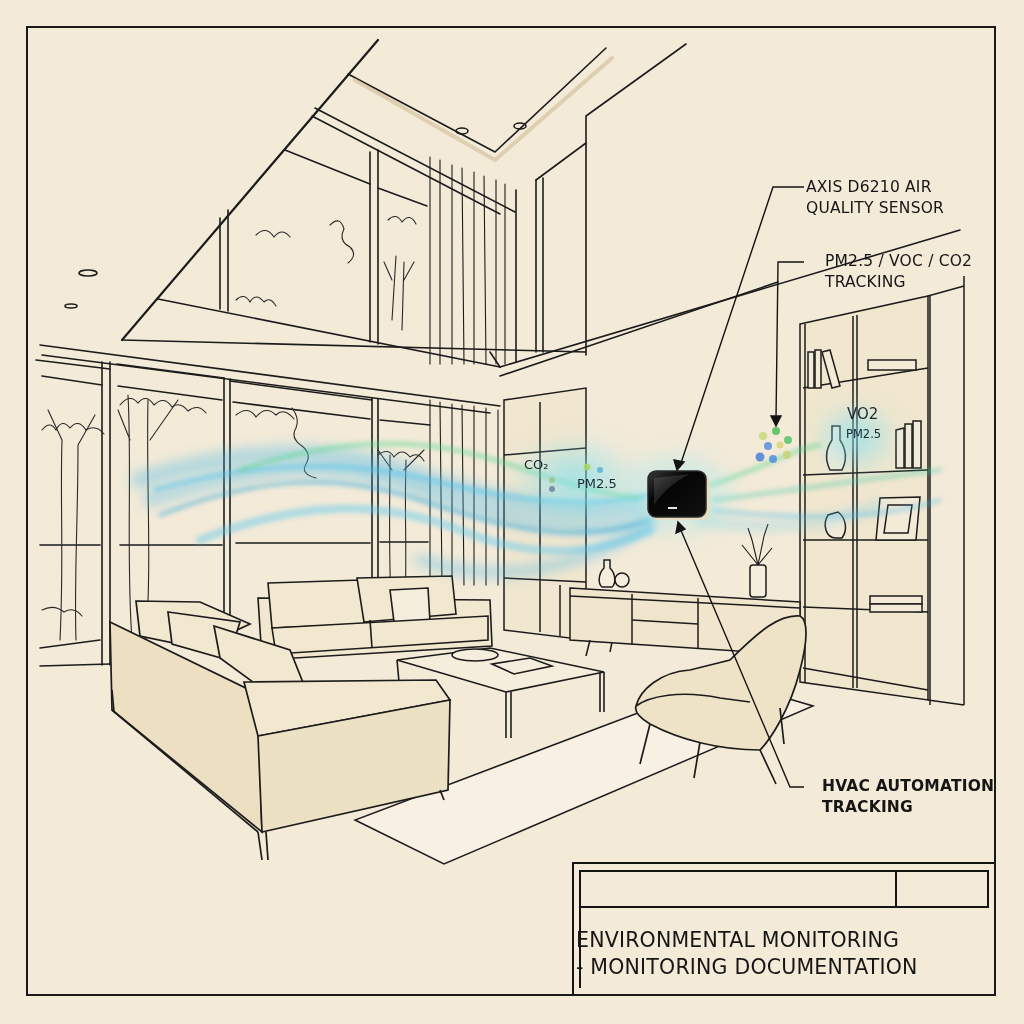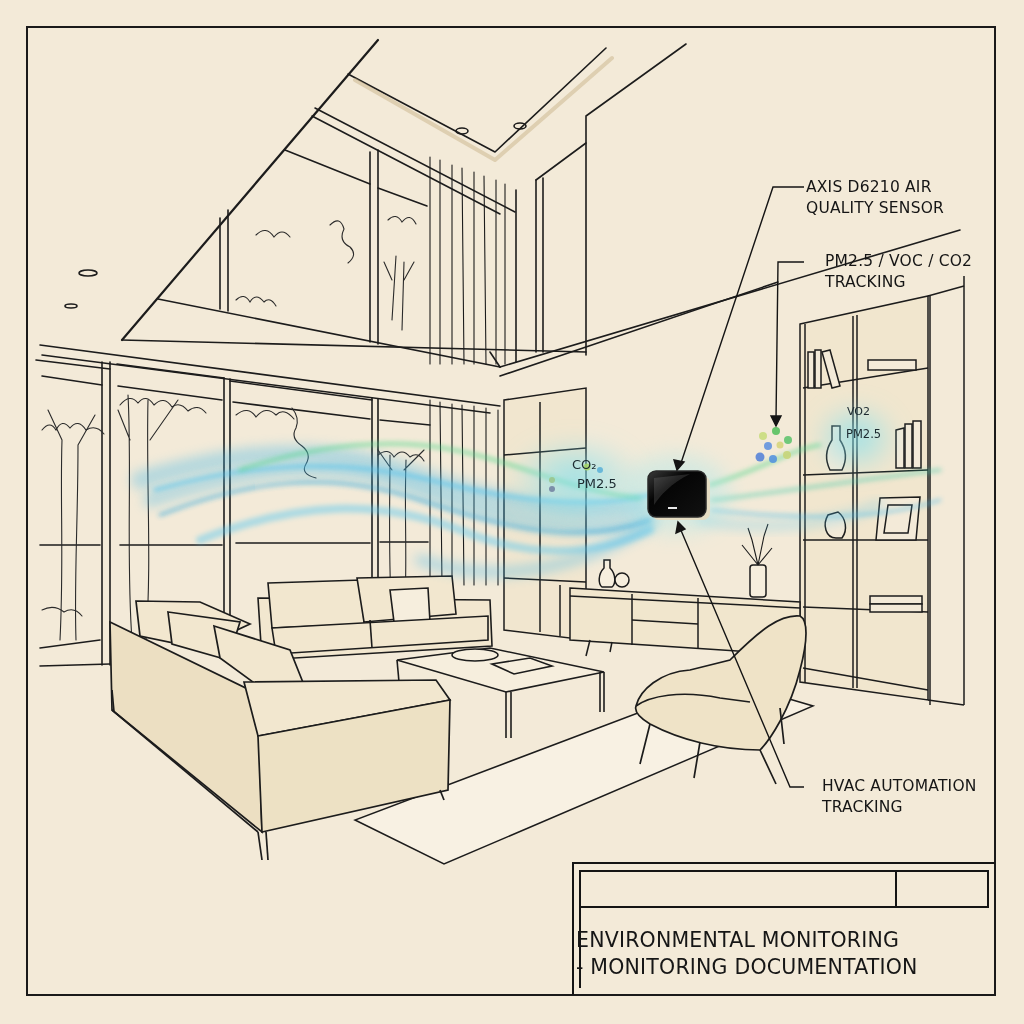--- a/index.html
+++ b/index.html
@@ -289,24 +289,24 @@
 </svg>
 
 <div class="label" style="left:806px; top:177px;">
   <div>AXIS D6210 AIR</div>
   <div>QUALITY SENSOR</div>
 </div>
 <div class="label" style="left:825px; top:251px;">
   <div>PM2.5 / VOC / CO2</div>
   <div>TRACKING</div>
 </div>
-<div class="label" style="left:822px; top:776px;">
+<div class="label" style="left:822px; top:776px;font-weight:bold;">
   <div>HVAC AUTOMATION</div>
   <div>TRACKING</div>
 </div>
 
-<div class="float-label" style="left:572px; top:457px; font-size:13px;">CO₂</div>
+<div class="float-label" style="left:524px; top:457px; font-size:13px;">CO₂</div>
 <div class="float-label" style="left:577px; top:476px; font-size:13px;">PM2.5</div>
-<div class="float-label" style="left:847px; top:405px; font-size:11px;">VO2</div>
+<div class="float-label" style="left:847px; top:405px; font-size:15px;">VO2</div>
 <div class="float-label" style="left:846px; top:427px; font-size:11.5px;">PM2.5</div>
 
 <div class="title-block-text" style="top:926px;">ENVIRONMENTAL MONITORING</div>
 <div class="title-block-text" style="top:953px;">- MONITORING DOCUMENTATION</div>
 
 </body></html>

